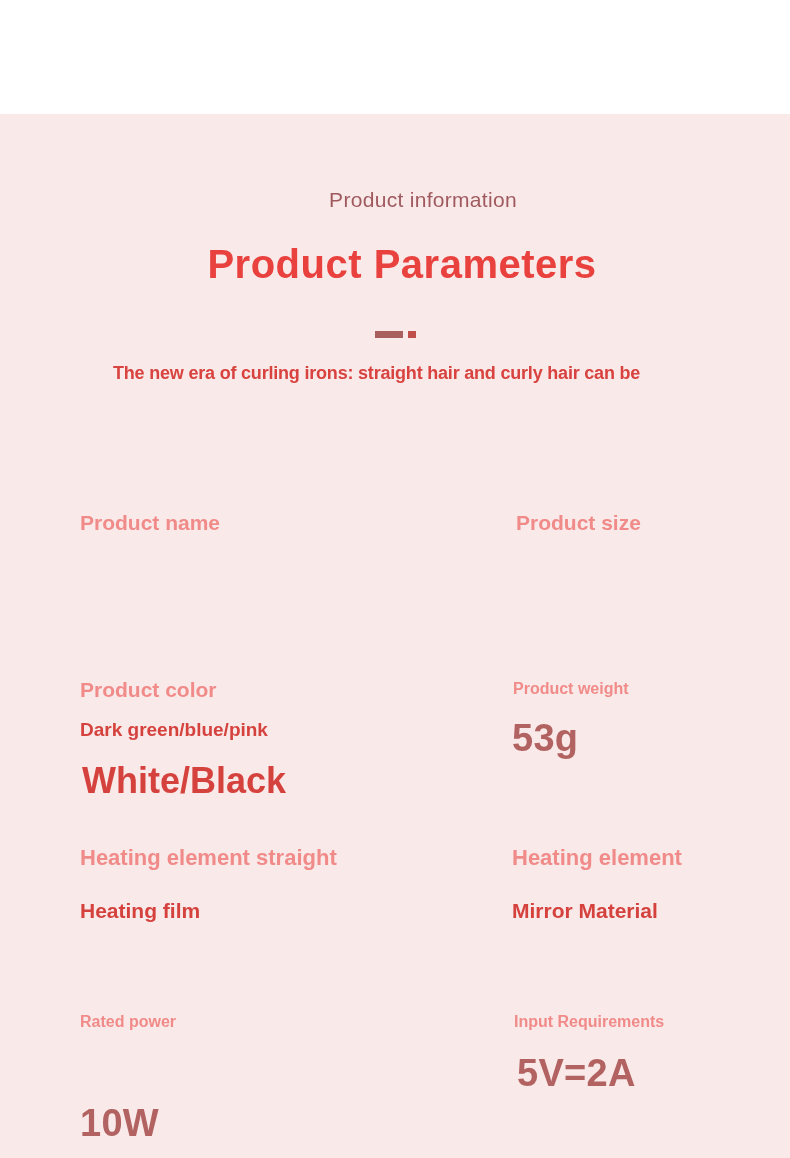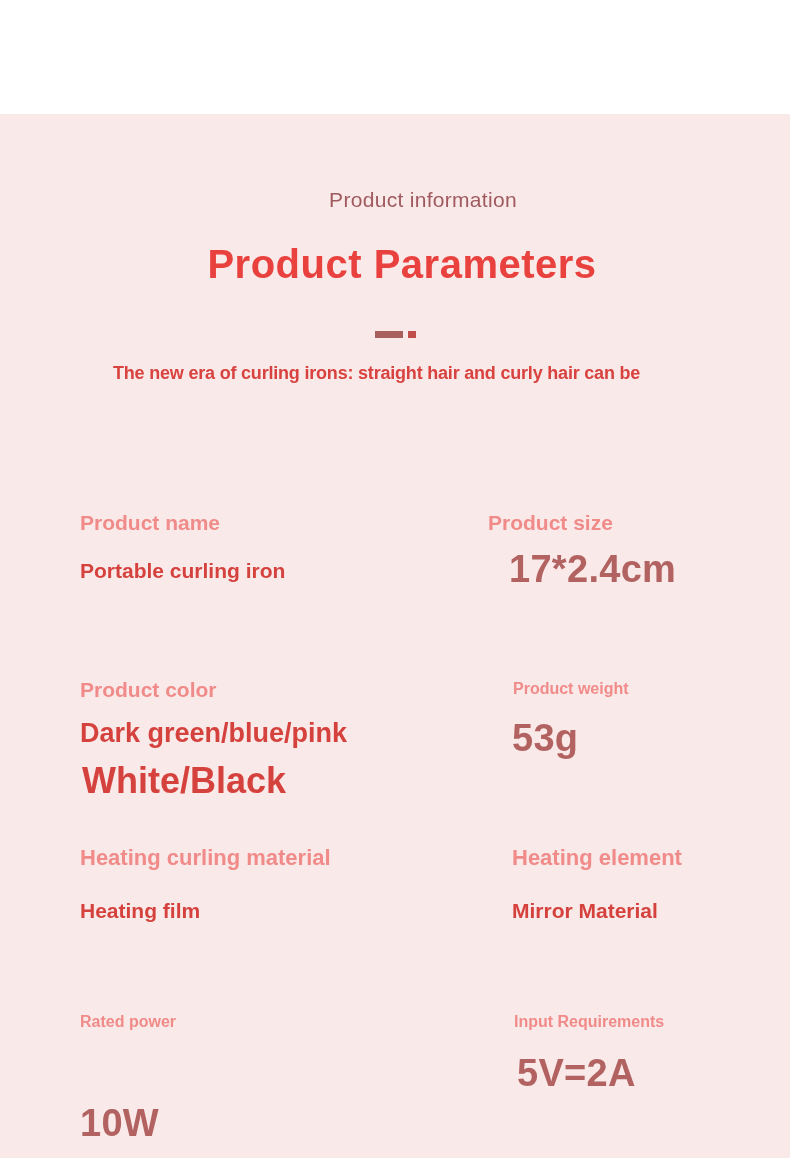--- a/index.html
+++ b/index.html
@@ -59,21 +59,21 @@
   }
 
   .label  { font-weight: bold; color: var(--label-text, #f08b89); }
   .label--sm { font-size: 16px; }
   .label--md { font-size: 16px; }
   .label--lg { font-size: 21px; }
   .label--xl { font-size: 22px; }
 
   .value     { font-weight: bold; color: var(--value-text, #d5423e); }
   .value--sm { font-size: 21px; }
-  .value--md { font-size: 27px; }
+  .value--md { font-size: 19px; }
   .value--md2{ font-size: 36px; }
   .value--big{ font-size: 38px; color: var(--big-value-text, #b26260); letter-spacing: 0.3px; }
 </style>
 </head>
 <body>
 
 <div class="page">
 
   <div class="panel"></div>
 
@@ -84,33 +84,31 @@
   <div class="divider">
     <span class="dash"></span>
     <span class="dot"></span>
   </div>
 
   <div class="subtitle">
     <div>The new era of curling irons: straight hair and curly hair can be</div>
   </div>
 
   <div class="abs label label--lg" style="left:80px; top:468px;">Product name</div>
-  <div class="abs value value--sm" style="left:80px; top:516px;">Portable curling iron</div>
 
-  <div class="abs label label--lg" style="left:488px; top:468px;">Product size</div>
-  <div class="abs value value--big" style="left:509px; top:506px;">17*2.4cm</div>
+  <div class="abs label label--lg" style="left:516px; top:468px;">Product size</div>
 
   <div class="abs label label--lg" style="left:80px; top:635px;">Product color</div>
   <div class="abs value value--md" style="left:80px; top:676px;">Dark green/blue/pink</div>
   <div class="abs value value--md2" style="left:82px; top:719px;">White/Black</div>
 
   <div class="abs label label--sm" style="left:513px; top:637px;">Product weight</div>
   <div class="abs value value--big" style="left:512px; top:675px;">53g</div>
 
-  <div class="abs label label--xl" style="left:80px; top:803px;">Heating curling material</div>
+  <div class="abs label label--xl" style="left:80px; top:803px;">Heating element straight</div>
   <div class="abs value value--sm" style="left:80px; top:856px;">Heating film</div>
 
   <div class="abs label label--xl" style="left:512px; top:803px;">Heating element</div>
   <div class="abs value value--sm" style="left:512px; top:856px;">Mirror Material</div>
 
   <div class="abs label label--md" style="left:80px; top:970px;">Rated power</div>
   <div class="abs value value--big" style="left:80px; top:1060px;">10W</div>
 
   <div class="abs label label--md" style="left:514px; top:970px;">Input Requirements</div>
   <div class="abs value value--big" style="left:517px; top:1010px;">5V=2A</div>

